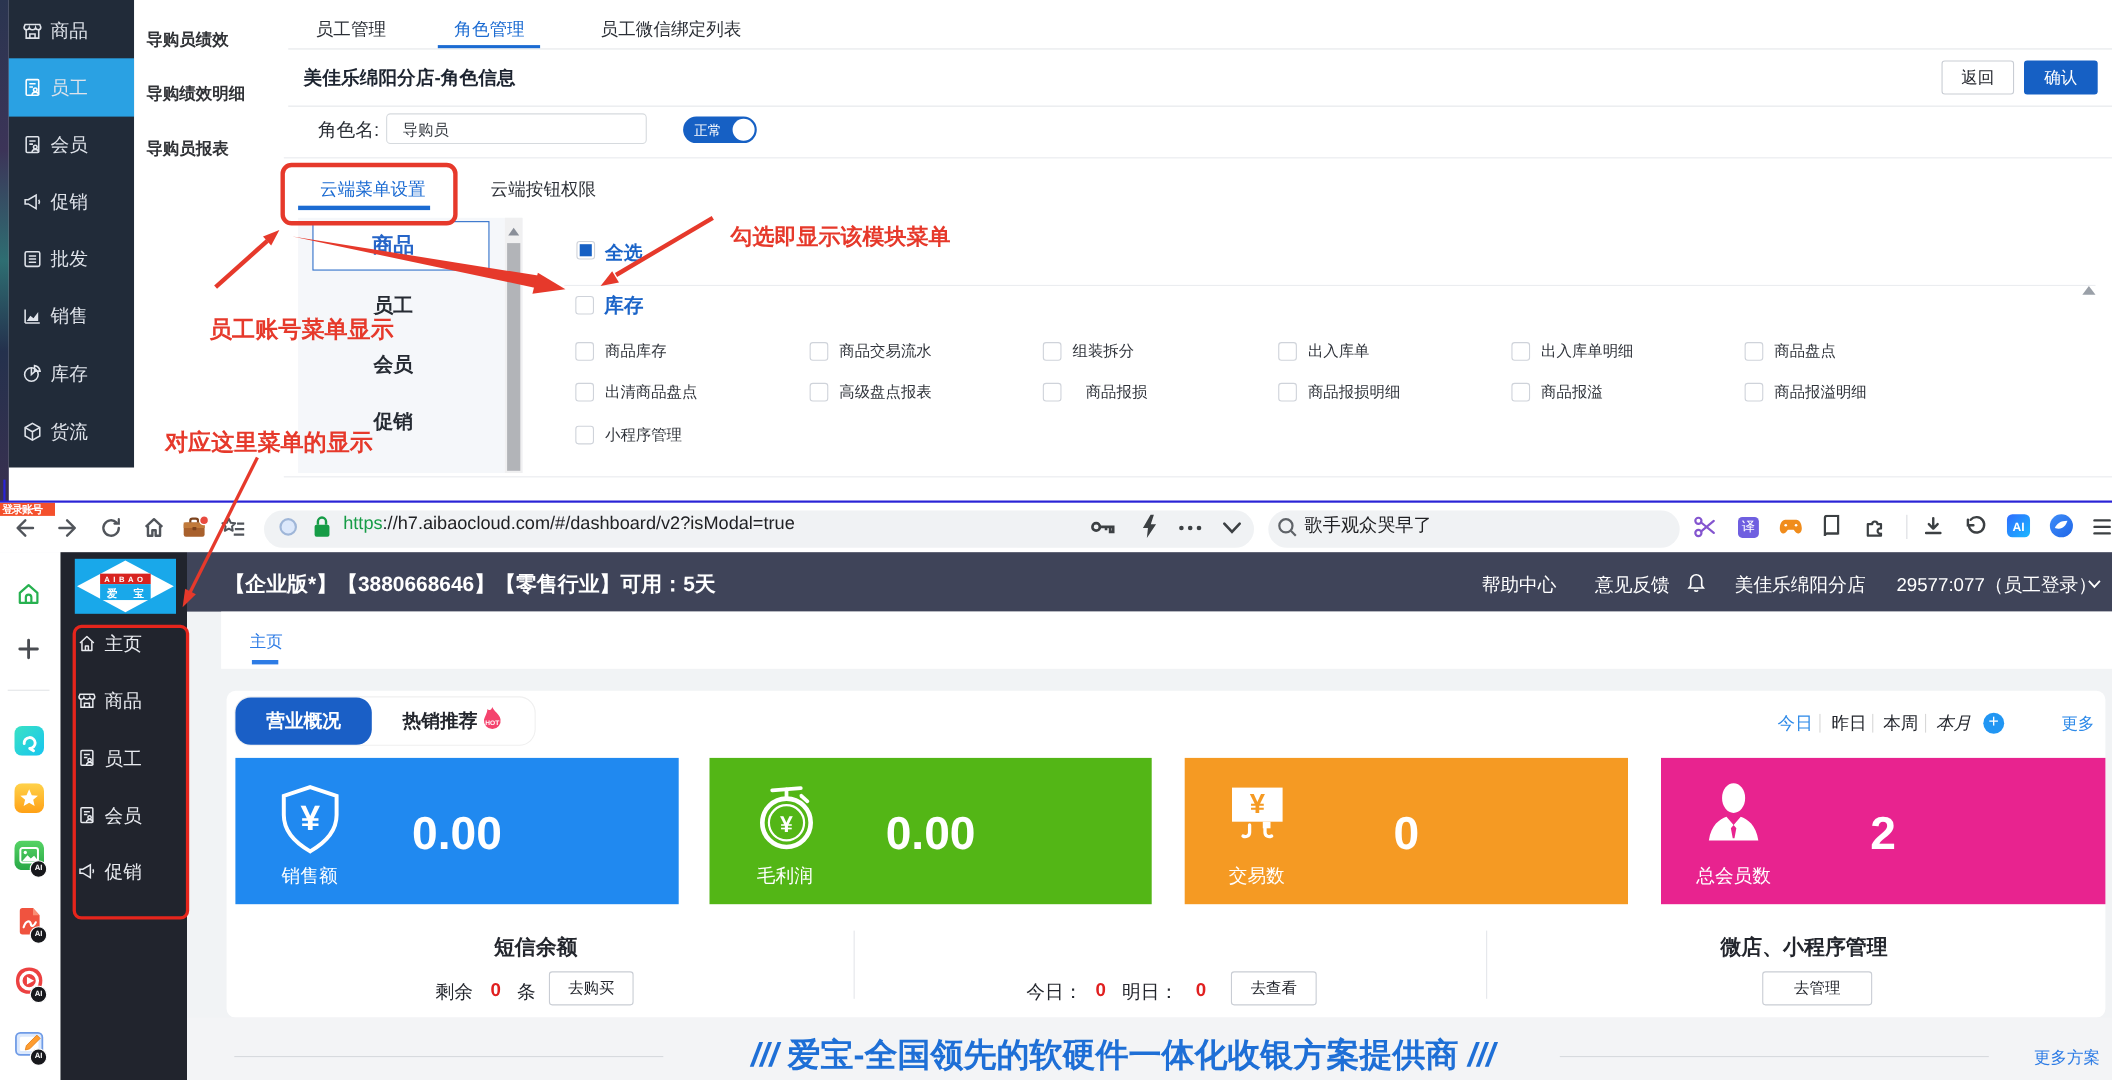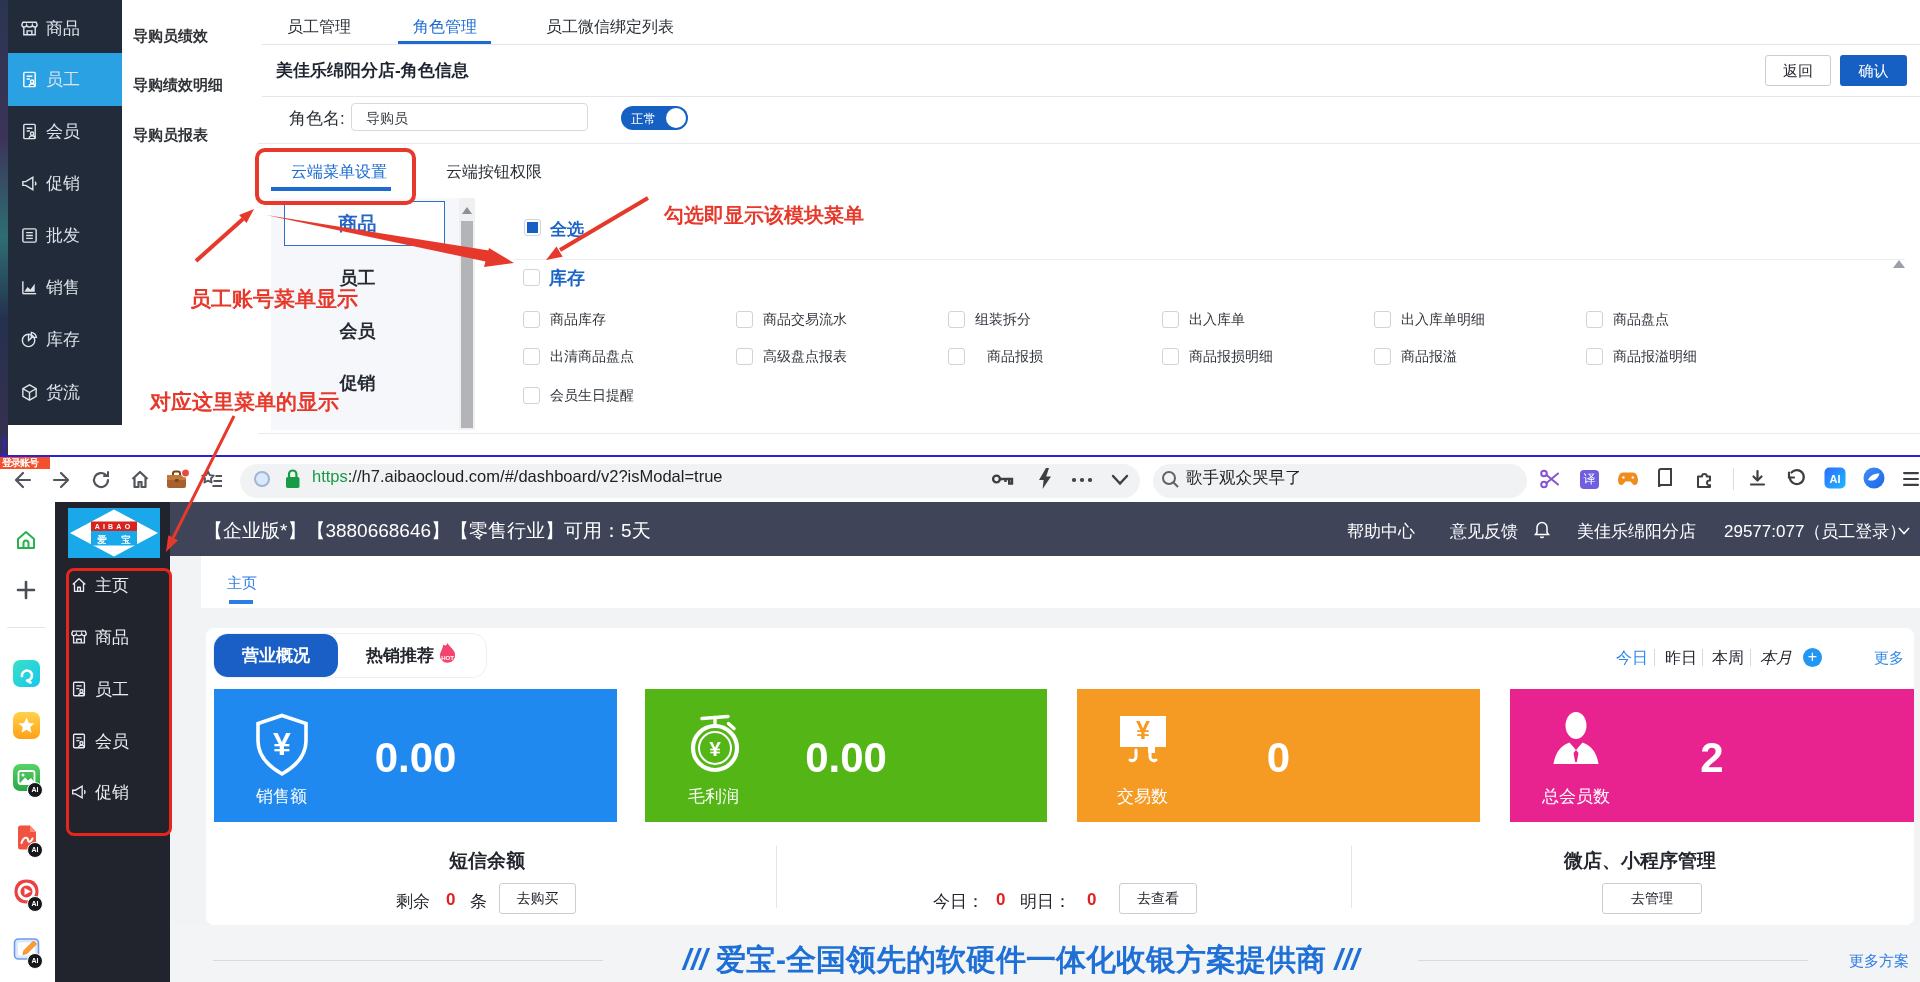--- a/index.html
+++ b/index.html
@@ -126,21 +126,21 @@
     <span class="cl" style="left:763px;top:348px;">高级盘点报表</span>
   <span class="cb" style="left:948px;top:348px;"></span>
     <span class="cl" style="left:975px;top:348px;margin-left:12px;">商品报损</span>
   <span class="cb" style="left:1162px;top:348px;"></span>
     <span class="cl" style="left:1189px;top:348px;">商品报损明细</span>
   <span class="cb" style="left:1374px;top:348px;"></span>
     <span class="cl" style="left:1401px;top:348px;">商品报溢</span>
   <span class="cb" style="left:1586px;top:348px;"></span>
     <span class="cl" style="left:1613px;top:348px;">商品报溢明细</span>
   <span class="cb" style="left:523px;top:387px;"></span>
-    <span class="cl" style="left:550px;top:387px;">会员生日提醒</span>
+    <span class="cl" style="left:550px;top:387px;">小程序管理</span>
   <div class="ab" style="left:513px;top:259px;width:1392px;height:1px;background:#ebedf0;"></div>
   <div class="ab" style="left:1893px;top:260px;width:0;height:0;border-left:6px solid transparent;border-right:6px solid transparent;border-bottom:8px solid #9aa0a8;"></div>
   <div class="ab" style="left:258px;top:433px;width:1662px;height:1px;background:#e8eaee;"></div>
 </div>
 
 <div class="ab" style="left:3px;top:436px;width:2px;height:20px;background:#2a23d6;"></div>
 <div class="ab" style="left:0;top:455px;width:1920px;height:2px;background:#2a23d6;z-index:40;"></div>
 
 <div class="ab" style="left:0;top:457px;width:1920px;height:45px;background:#fff;" id="toolbar">
   
@@ -353,21 +353,21 @@
         <path d="M7 6.5 h6 M7 9.5 h3.5"></path>
         <circle cx="12.7" cy="12.3" r="1.7"></circle>
         <path d="M9.6 17.2 c0-1.7 1.3-2.7 3.1-2.7 s3.1 1 3.1 2.7"></path>
       </svg>会员</div>
   <div class="menu2" style="top:264px;"><svg width="18" height="18" viewBox="0 0 20 20" fill="none" stroke="#e9ebf0" stroke-width="1.5">
         <path d="M3 8 V12 H6 L13.5 16.5 V3.5 L6 8 Z"></path>
         <path d="M16 8 a3.5 3.5 0 0 1 0 4"></path>
       </svg>促销</div>
 
   <div class="ab" style="left:170px;top:0;width:1750px;height:54px;background:#3f4459;"></div>
-  <div class="ab" style="left:204px;top:16px;font-size:19px;font-weight:normal;color:#fff;">【企业版*】【3880668646】【零售行业】可用：5天</div>
+  <div class="ab" style="left:204px;top:16px;font-size:19px;font-weight:bold;color:#fff;">【企业版*】【3880668646】【零售行业】可用：5天</div>
   <div class="ab" style="left:1347px;top:18px;font-size:17px;color:#fff;">帮助中心</div>
   <div class="ab" style="left:1450px;top:18px;font-size:17px;color:#fff;">意见反馈</div>
   <div class="ab" style="left:1533px;top:17px;" id="bell">
     <svg width="18" height="20" viewBox="0 0 18 20" fill="none" stroke="#fff" stroke-width="1.5">
       <path d="M4 13.5 V8.5 a5 5 0 0 1 10 0 V13.5 L15.5 15.5 H2.5 Z"></path>
       <path d="M7.5 17.5 a1.6 1.6 0 0 0 3 0"></path>
     </svg>
   </div>
   <div class="ab" style="left:1577px;top:18px;font-size:17px;color:#fff;">美佳乐绵阳分店</div>
   <div class="ab" style="left:1724px;top:18px;font-size:17px;color:#fff;">29577:077（员工登录）</div>

